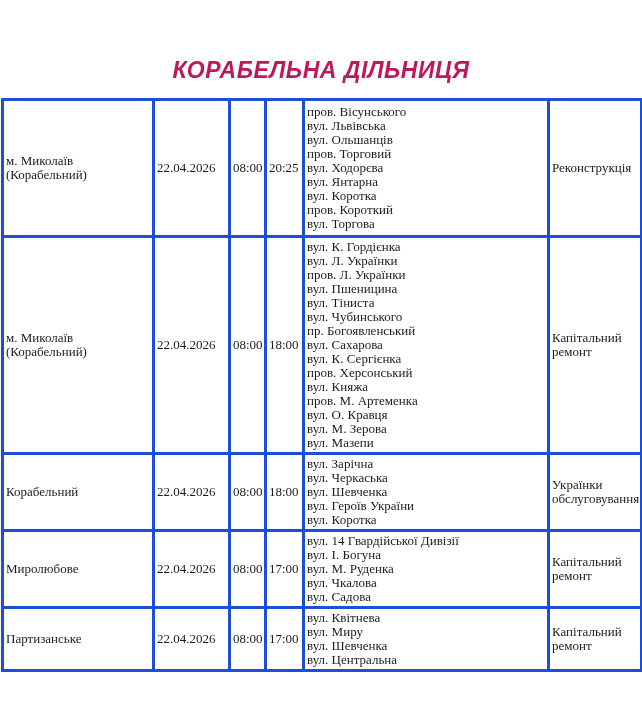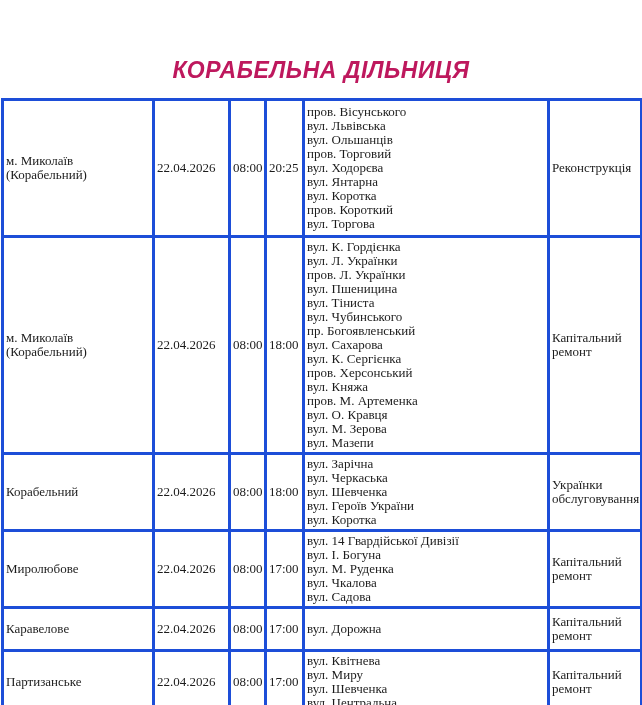--- a/index.html
+++ b/index.html
@@ -123,28 +123,20 @@
     <td class="c-time">08:00</td>
     <td class="c-time">17:00</td>
     <td class="c-streets">вул. 14 Гвардійської Дивізії
 вул. І. Богуна
 вул. М. Руденка
 вул. Чкалова
 вул. Садова</td>
     <td class="c-work">Капітальний ремонт</td>
   </tr>
       <tr>
-    <td class="c-loc">Каравелове</td>
-    <td class="c-date">22.04.2026</td>
-    <td class="c-time">08:00</td>
-    <td class="c-time">17:00</td>
-    <td class="c-streets">вул. Дорожна</td>
-    <td class="c-work">Капітальний ремонт</td>
-  </tr>
-      <tr>
     <td class="c-loc">Партизанське</td>
     <td class="c-date">22.04.2026</td>
     <td class="c-time">08:00</td>
     <td class="c-time">17:00</td>
     <td class="c-streets">вул. Квітнева
 вул. Миру
 вул. Шевченка
 вул. Центральна</td>
     <td class="c-work">Капітальний ремонт</td>
   </tr>

